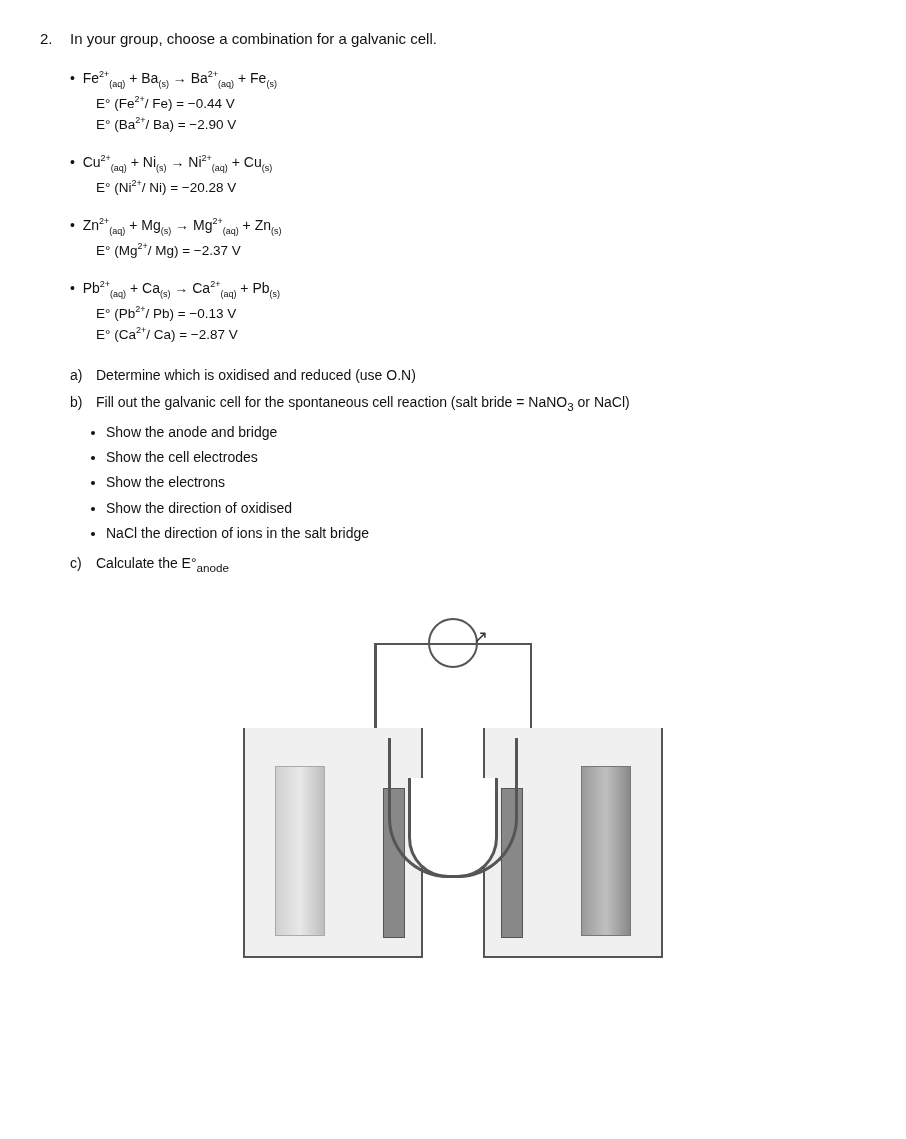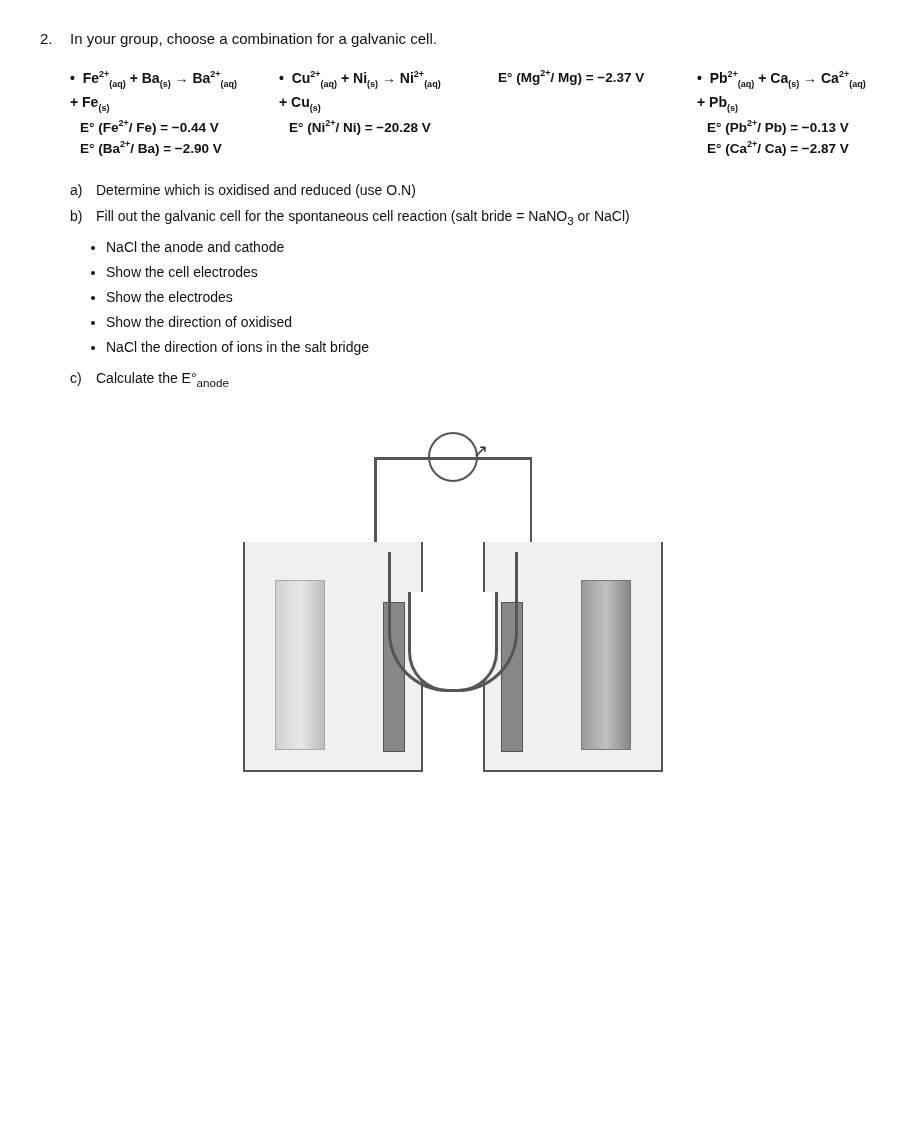--- a/index.html
+++ b/index.html
@@ -17,35 +17,34 @@
       gap: 10px;
       margin-bottom: 20px;
       font-size: 15px;
     }
     .question-number {
       font-weight: normal;
       min-width: 20px;
     }
     .bullets-grid {
       display: grid;
-      grid-template-columns: 1fr 1fr 1fr 1fr;
+      grid-template-columns: 1fr;
       gap: 16px 40px;
       margin: 0 0 20px 30px;
-      font-weight: bold;
     }
     .bullet-item {
       line-height: 1.6;
     }
     .bullet-item .main-line {
       font-size: 14px;
       margin-bottom: 2px;
     }
     .bullet-item .sub-line {
       font-size: 13.5px;
-      margin-left: 10px;
+      margin-left: 26px;
       line-height: 1.5;
     }
     sup { font-size: 9px; }
     .parts-section {
       margin: 10px 0 0 30px;
     }
     .part-row {
       display: flex;
       gap: 6px;
       margin-bottom: 4px;
@@ -247,20 +246,23 @@
   <div class="bullet-item">
     <div class="main-line">
       •&nbsp; Cu<sup>2+</sup><sub style="font-size:9px">(aq)</sub> + Ni<sub style="font-size:9px">(s)</sub> → Ni<sup>2+</sup><sub style="font-size:9px">(aq)</sub> + Cu<sub style="font-size:9px">(s)</sub>
     </div>
     <div class="sub-line">
       E° (Ni<sup>2+</sup>/ Ni) = −20.28 V
     </div>
   </div>
 
   <div class="bullet-item">
+    <div class="main-line">
+      •&nbsp; Zn<sup>2+</sup><sub style="font-size:9px">(aq)</sub> + Mg<sub style="font-size:9px">(s)</sub> → Mg<sup>2+</sup><sub style="font-size:9px">(aq)</sub> + Zn<sub style="font-size:9px">(s)</sub>
+    </div>
     <div class="sub-line">
       E° (Mg<sup>2+</sup>/ Mg) = −2.37 V
     </div>
   </div>
 
   <div class="bullet-item">
     <div class="main-line">
       •&nbsp; Pb<sup>2+</sup><sub style="font-size:9px">(aq)</sub> + Ca<sub style="font-size:9px">(s)</sub> → Ca<sup>2+</sup><sub style="font-size:9px">(aq)</sub> + Pb<sub style="font-size:9px">(s)</sub>
     </div>
     <div class="sub-line">
@@ -279,23 +281,23 @@
     <span class="part-label">a)</span>
     <span>Determine which is oxidised and reduced (use O.N)</span>
   </div>
 
   <div class="part-row">
     <span class="part-label">b)</span>
     <span>Fill out the galvanic cell for the spontaneous cell reaction (salt bride = NaNO<sub>3</sub> or NaCl)</span>
   </div>
 
   <ul class="nested-bullets">
-    <li>NaCl the anode and cathode</li>
+    <li>Show the anode and bridge</li>
     <li>Show the cell electrodes</li>
-    <li>Show the electrodes</li>
+    <li>Show the electrons</li>
     <li>Show the direction of oxidised</li>
     <li>NaCl the direction of ions in the salt bridge</li>
   </ul>
 
   <div class="part-row">
     <span class="part-label">c)</span>
     <span>Calculate the E°<sub>anode</sub></span>
   </div>
 
 </div>

